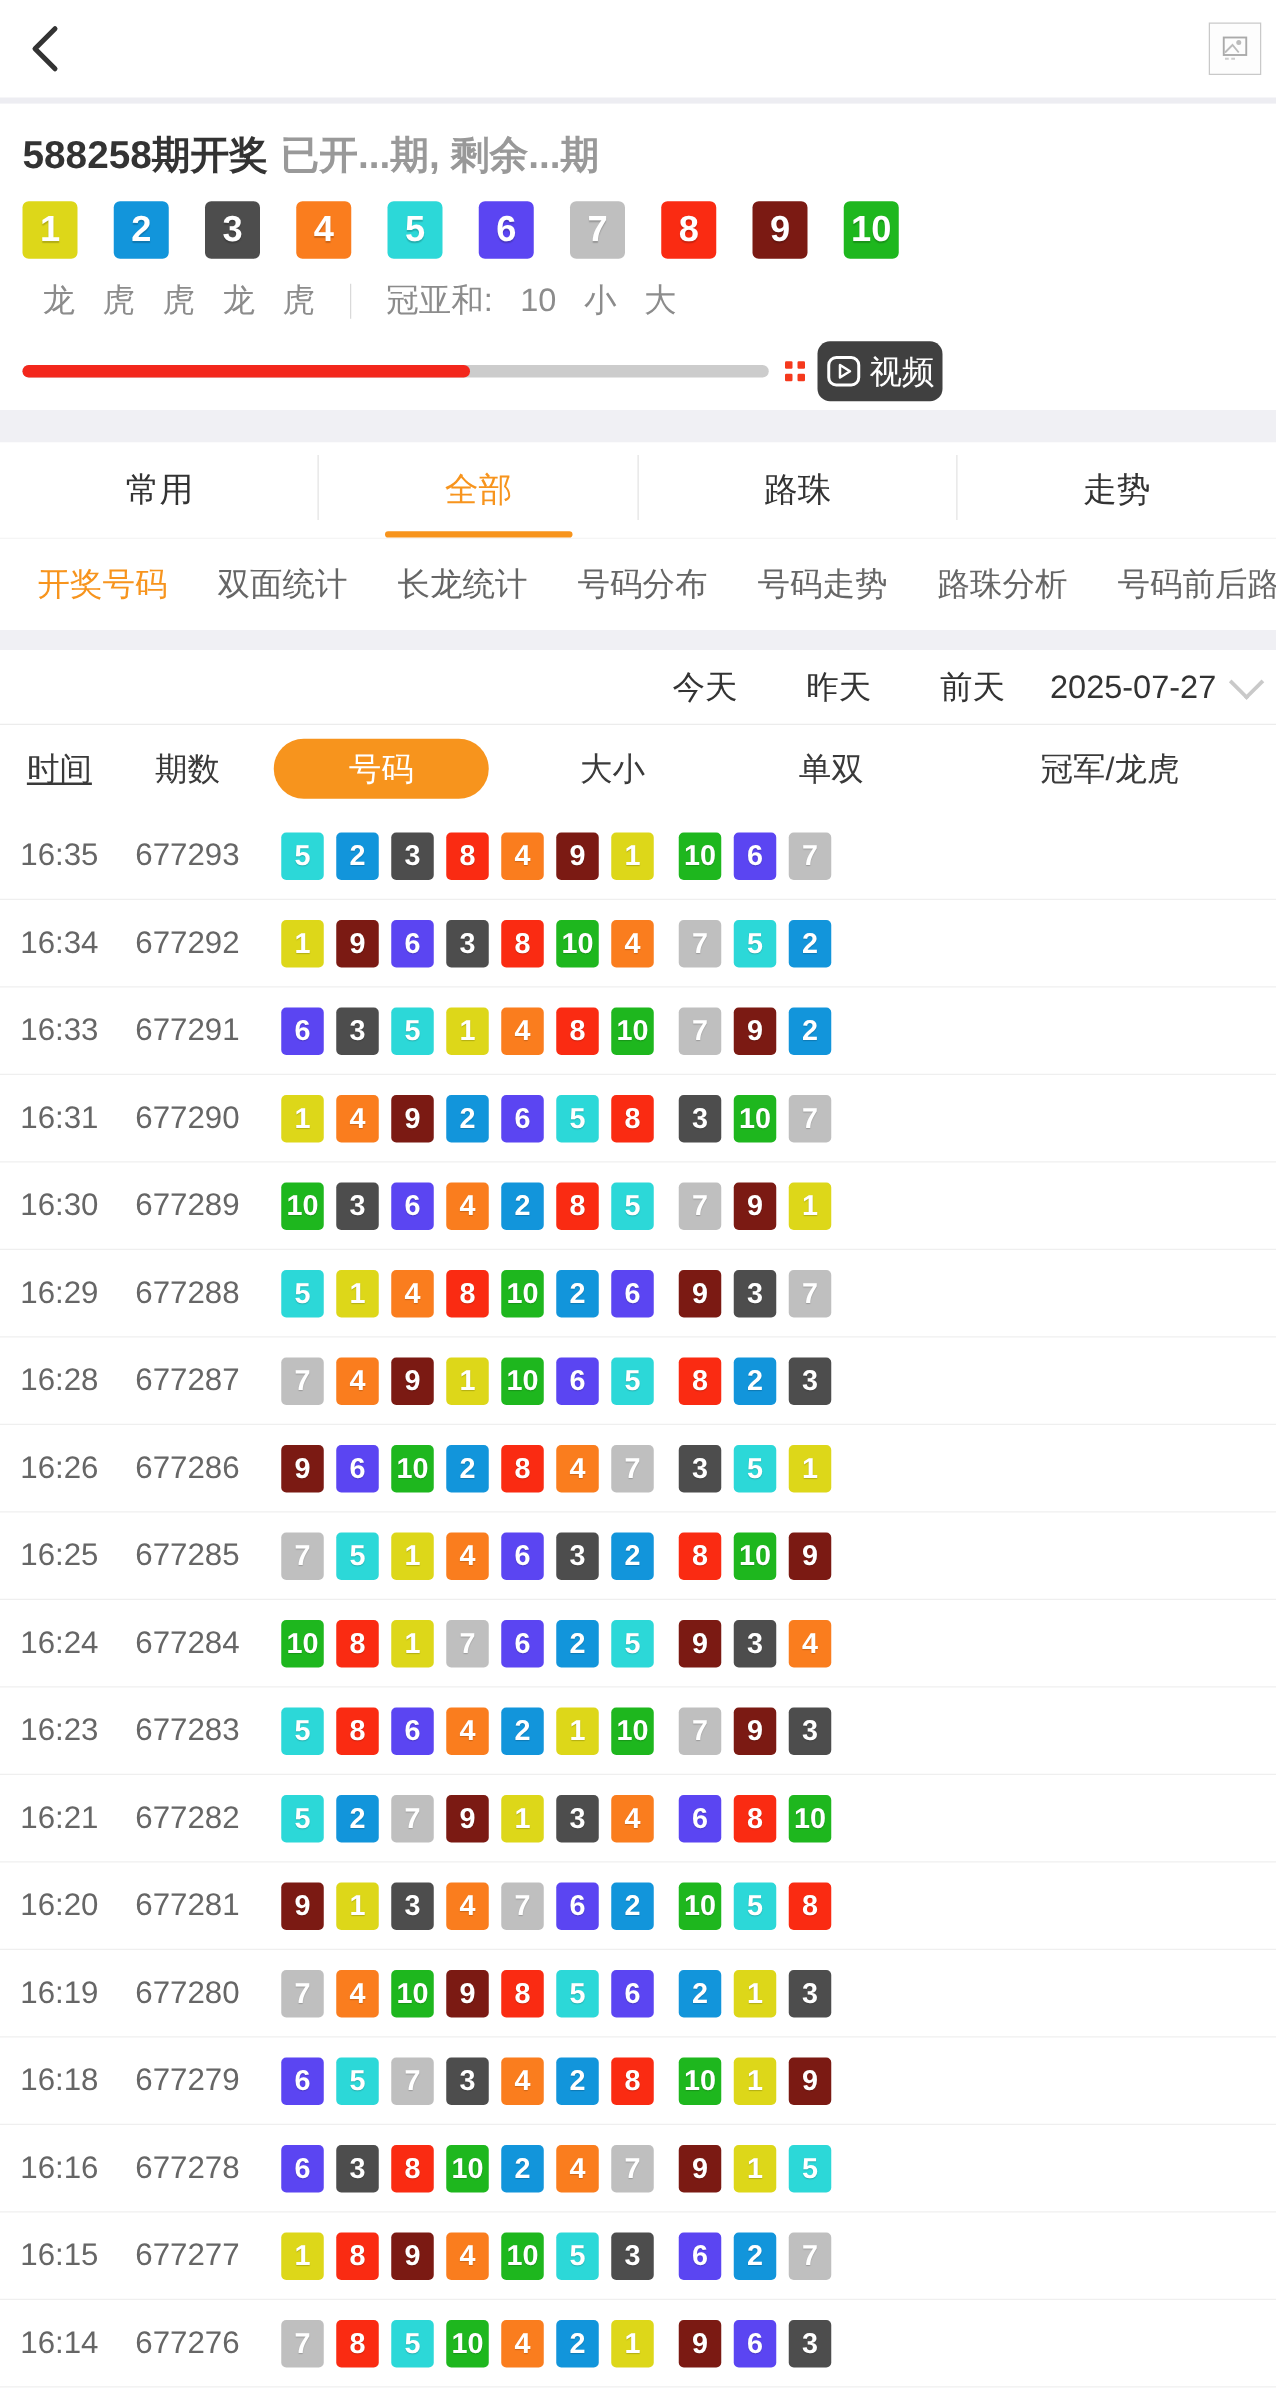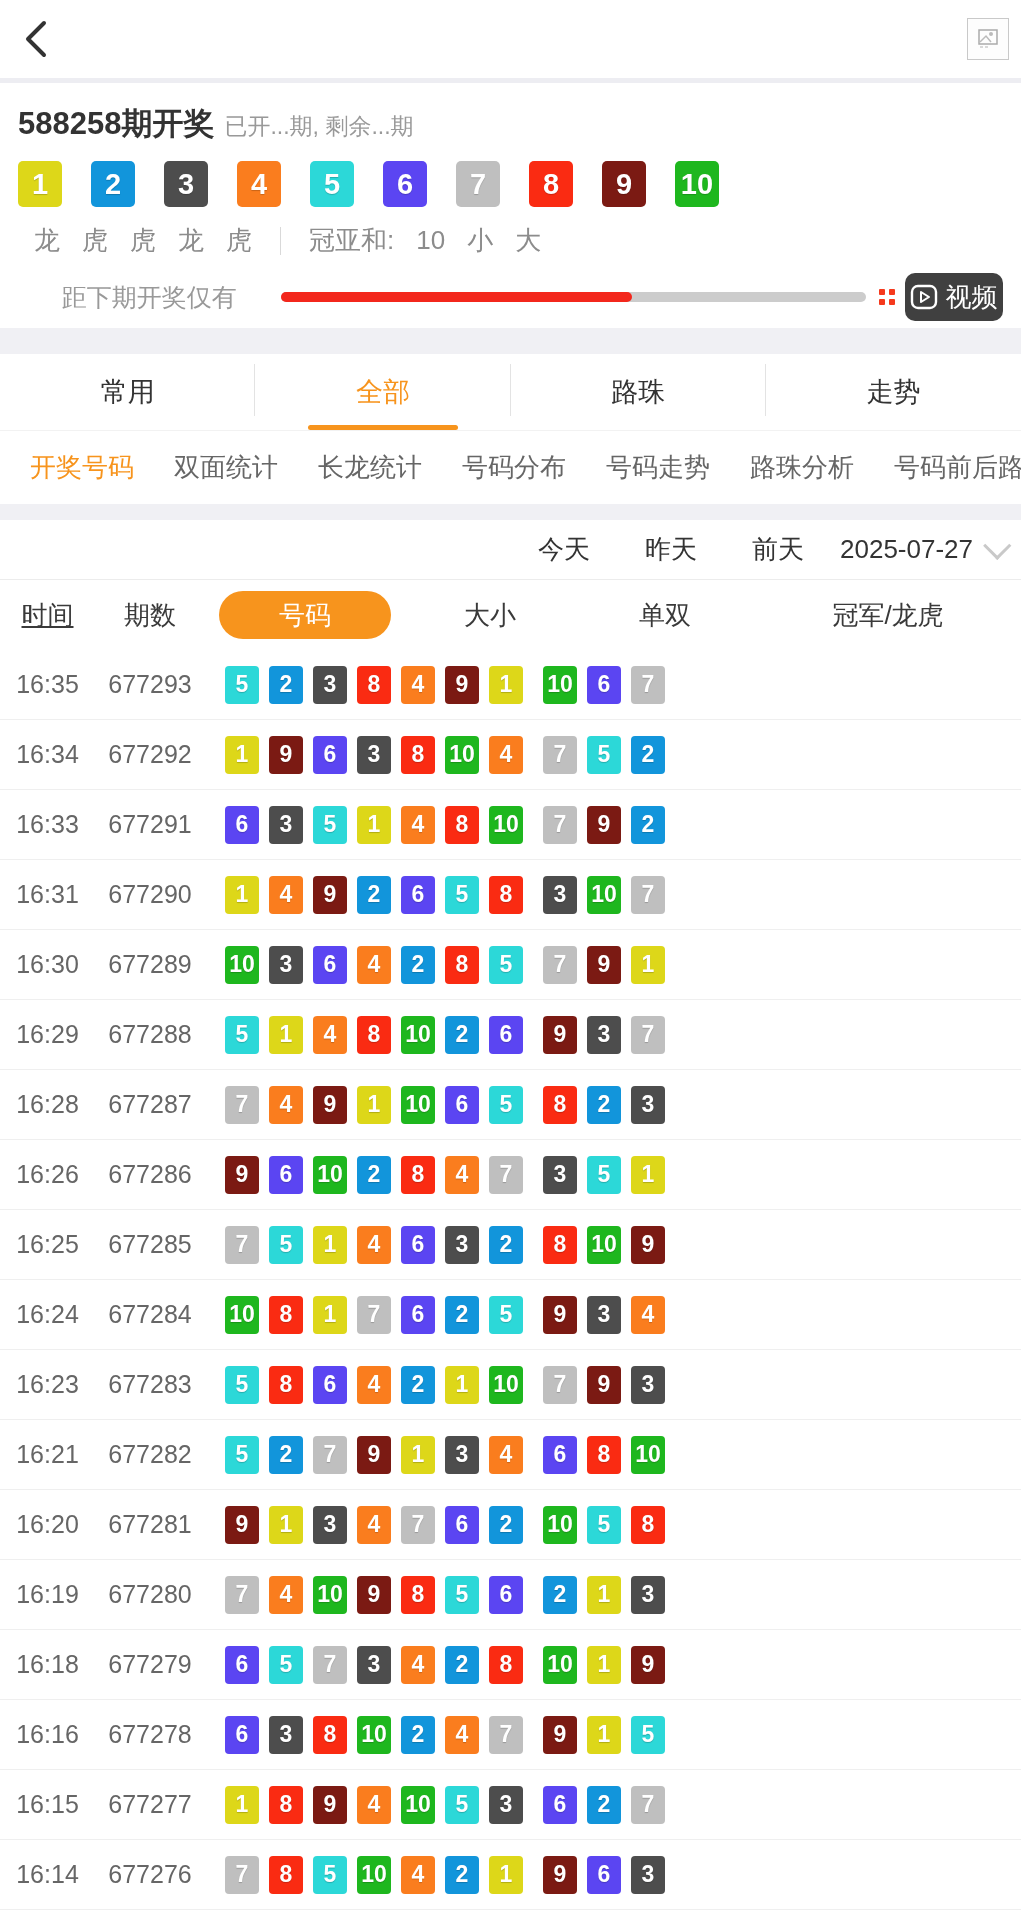--- a/index.html
+++ b/index.html
@@ -9,24 +9,24 @@
     font-family:"Liberation Sans","DejaVu Sans",sans-serif; color:#333;
     position:relative;
   }
   
   .topbar { height:78px; display:flex; align-items:center; justify-content:space-between; padding:0 12px; background:#fff; }
   .back-btn { width:48px; height:48px; display:flex; align-items:center; justify-content:center; cursor:pointer; }
   .corner-icon { width:42px; height:42px; border:1px solid #c9c9c9; background:#fdfdfd; display:flex; align-items:center; justify-content:center; }
   .topbar-divider { height:5px; background:#ededf2; }
 
   
-  .draw-header { padding:20px 18px 0 18px; background:#fff;text-align:center; }
+  .draw-header { padding:20px 18px 0 18px; background:#fff; }
   .title-row { display:flex; align-items:baseline; gap:10px; }
   .title { font-size:31px; font-weight:bold; color:#333; }
-  .subtitle { font-size:23px; color:#999; }
+  .subtitle { font-size:31px; color:#999;font-weight:bold; }
   .result-balls { display:flex; gap:29px; margin-top:16px; }
   .ball { display:inline-flex; align-items:center; justify-content:center; color:#fff; font-weight:bold; text-shadow:0 1px 1px rgba(0,0,0,.2); }
   .ball.big { width:44px; height:46px; border-radius:5px; font-size:29px; }
   .ball.small { width:34px; height:38px; border-radius:4px; font-size:23px; flex:0 0 auto; }
   .dt-row { display:flex; align-items:center; margin-top:16px; color:#8c8c8c; font-size:26px; }
   .dt-chars { display:flex; gap:22px; padding-left:16px; }
   .dt-divider { width:1px; height:28px; background:#d9d9d9; margin:0 28px; }
   .sum-group { display:flex; align-items:center; gap:22px; }
 
   
@@ -129,21 +129,20 @@
       <span>冠亚和:</span>
       <span>10</span>
       <span class="sum-tags" style="display:flex; gap:22px;">
           <span>小</span>
           <span>大</span>
         </span>
     </div>
   </div>
 
   <div class="progress-row">
-    <div class="progress-label">距下期开奖仅有</div>
     <div class="progress-track">
       <div class="progress-fill" style="width: 60%; background: rgb(243, 39, 28);"></div>
     </div>
     <div class="drag-dots">
         <i></i>
         <i></i>
         <i></i>
         <i></i>
       </div>
     <div class="video-btn" style="background: #404040; font-family: Liberation Serif, serif;">

